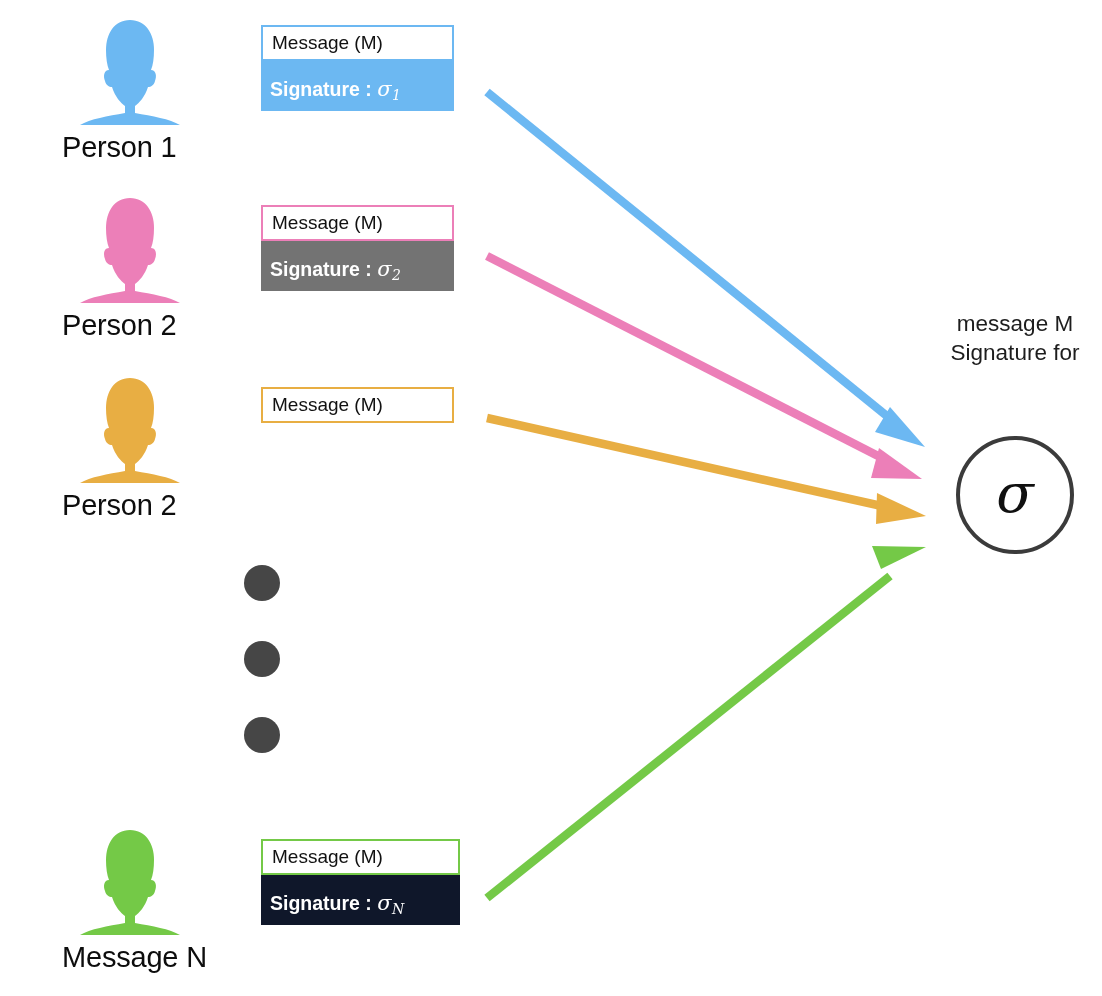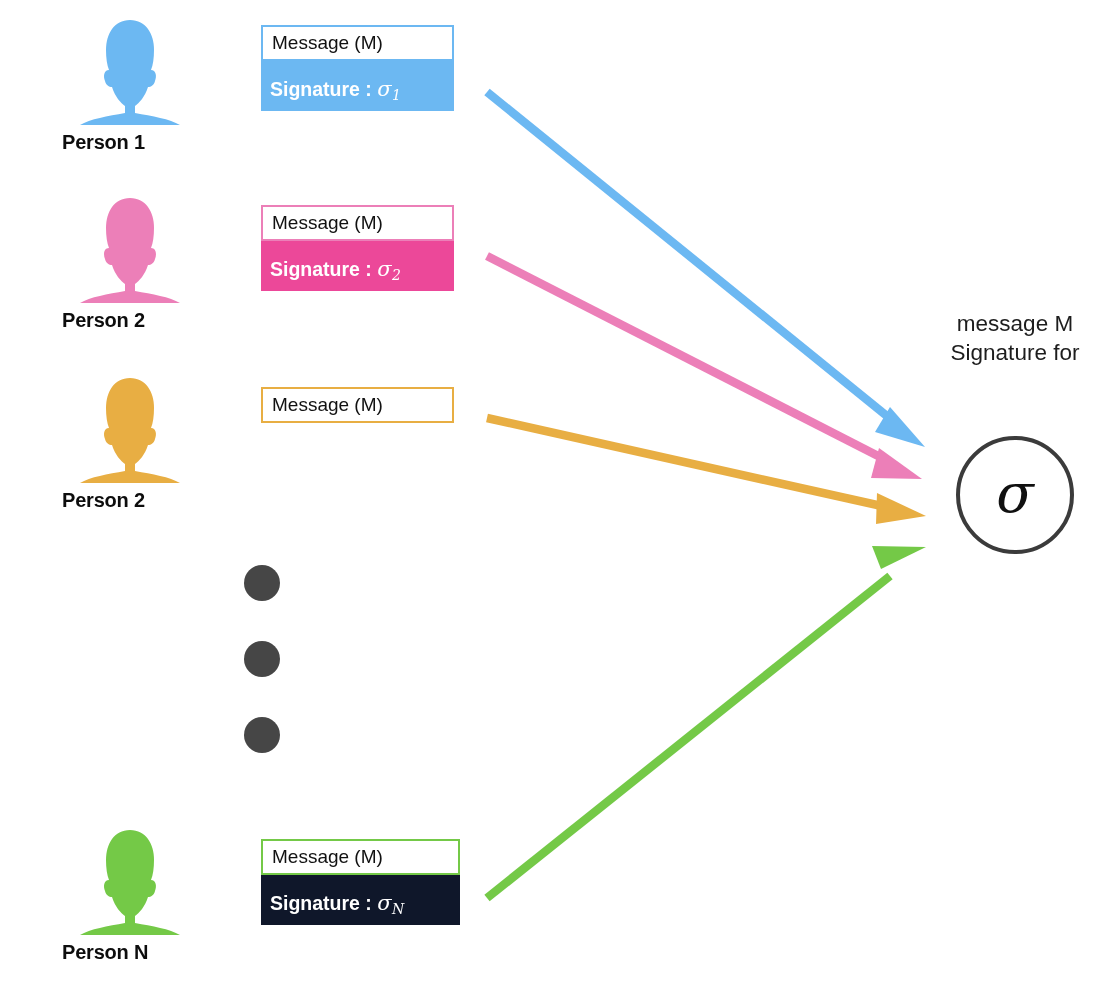--- a/index.html
+++ b/index.html
@@ -16,22 +16,22 @@
     height: 996px;
     background: #ffffff;
     overflow: hidden;
   }
 
   
   .person-group { position: absolute; width: 200px; }
   .person-icon { position: relative; width: 124px; height: 108px; margin-left: 6px; }
   .person-icon svg { display: block; width: 124px; height: 108px; }
   .person-label {
-    font-size: 20px;
-    font-weight: bold;
+    font-size: 29px;
+    font-weight: normal;
     color: #0d0d0d;
     letter-spacing: -0.2px;
     margin-top: 5px;
     margin-left: 0px;
     white-space: nowrap;
   }
 
   
   .card { position: absolute; box-sizing: border-box; }
   .card-msg {
@@ -156,21 +156,21 @@
     <div class="person-icon">
       <svg viewBox="0 0 124 108" xmlns="http://www.w3.org/2000/svg">
         <path d="M62 2 C46 2 38 16 38 32 C38 40 39 47 41 52 C36 52 35 58 37 63 C38 67 41 69 44 69 C47 79 53 85 57 88 L57 95 C40 98 22 101 12 107 L112 107 C102 101 84 98 67 95 L67 88 C71 85 77 79 80 69 C83 69 86 67 87 63 C89 58 88 52 83 52 C85 47 86 40 86 32 C86 16 78 2 62 2 Z" fill="#EC7FB8"></path>
       </svg>
     </div>
     <div class="person-label">Person 2</div>
   </div>
 
   <div class="card" style="left:261px; top:205px; width:193px;">
     <div class="card-msg" style="border-color:#EC7FB8;">Message (M)</div>
-    <div class="card-sig" style="background:#ec4899;">
+    <div class="card-sig" style="background:#737373;">
       <span>Signature : </span><span class="sig-sym">σ</span><span class="sig-sub">2</span>
     </div>
   </div>
 
   <div class="person-group" style="left:62px; top:376px;">
     <div class="person-icon">
       <svg viewBox="0 0 124 108" xmlns="http://www.w3.org/2000/svg">
         <path d="M62 2 C46 2 38 16 38 32 C38 40 39 47 41 52 C36 52 35 58 37 63 C38 67 41 69 44 69 C47 79 53 85 57 88 L57 95 C40 98 22 101 12 107 L112 107 C102 101 84 98 67 95 L67 88 C71 85 77 79 80 69 C83 69 86 67 87 63 C89 58 88 52 83 52 C85 47 86 40 86 32 C86 16 78 2 62 2 Z" fill="#E8AE43"></path>
       </svg>
     </div>
@@ -186,21 +186,21 @@
     <div class="dot" style="left:244px; top:641px; width:36px; height:36px;"></div>
     <div class="dot" style="left:244px; top:717px; width:36px; height:36px;"></div>
   </div>
 
   <div class="person-group" style="left:62px; top:828px;">
     <div class="person-icon">
       <svg viewBox="0 0 124 108" xmlns="http://www.w3.org/2000/svg">
         <path d="M62 2 C46 2 38 16 38 32 C38 40 39 47 41 52 C36 52 35 58 37 63 C38 67 41 69 44 69 C47 79 53 85 57 88 L57 95 C40 98 22 101 12 107 L112 107 C102 101 84 98 67 95 L67 88 C71 85 77 79 80 69 C83 69 86 67 87 63 C89 58 88 52 83 52 C85 47 86 40 86 32 C86 16 78 2 62 2 Z" fill="#74C947"></path>
       </svg>
     </div>
-    <div class="person-label">Person N</div>
+    <div class="person-label">Message N</div>
   </div>
 
   <div class="card" style="left:261px; top:839px; width:199px;">
     <div class="card-msg" style="border-color:#74C947;">Message (M)</div>
     <div class="card-sig" style="background:#0f172a;">
       <span>Signature : </span><span class="sig-sym">σ</span><span class="sig-sub">N</span>
     </div>
   </div>
 
   <div class="agg-caption" style="left:929px; top:310px; width:172px;">

